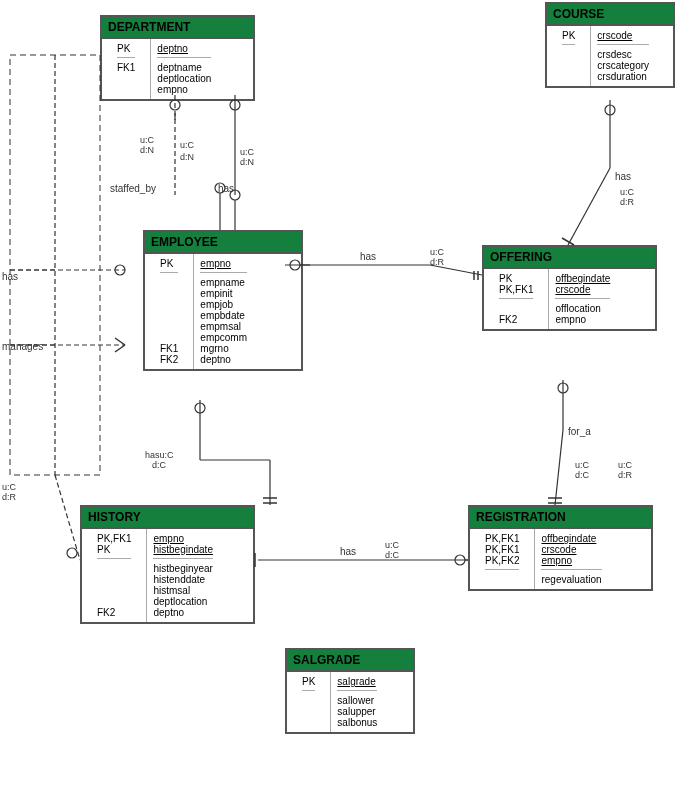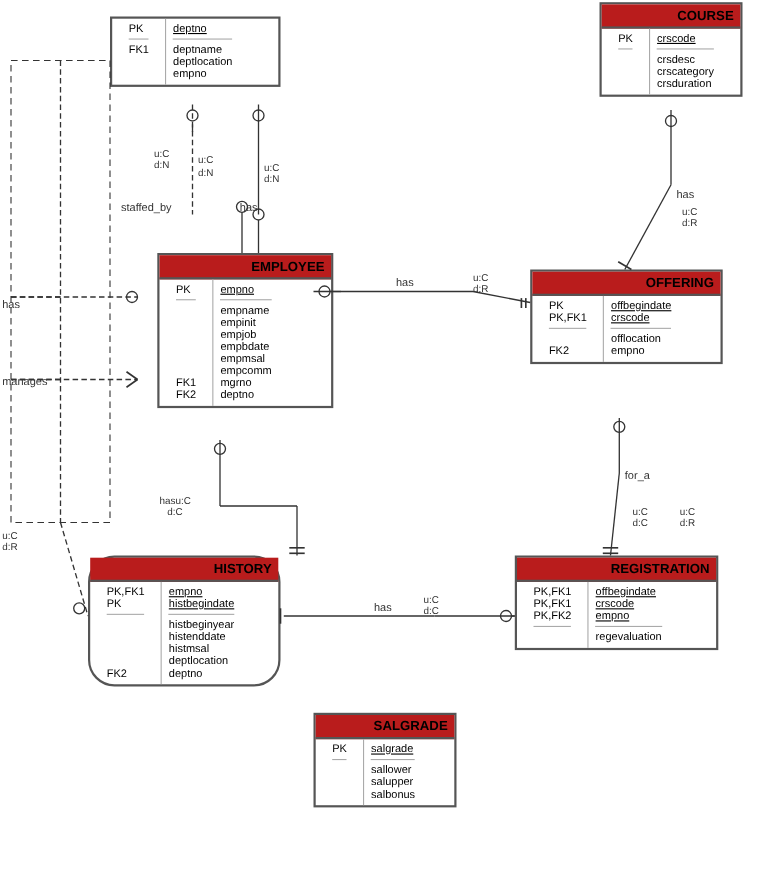--- a/index.html
+++ b/index.html
@@ -18,22 +18,22 @@
       height: 803px;
     }
     
     .entity {
       position: absolute;
       border: 2px solid #555;
       background: #fff;
       min-width: 120px;
     }
     .entity-header {
-      background: #b91c1c;
-      text-align: right;
+      background: #15803d;
+      text-align: left;
       font-weight: bold;
       padding: 3px 6px;
       border-bottom: 2px solid #555;
       font-size: 12px;
     }
     .entity-body {
       display: flex;
     }
     .entity-keys {
       padding: 4px 15px;
@@ -70,20 +70,21 @@
       height: 803px;
       pointer-events: none;
     }
   </style>
 </head>
 <body>
 
 <div class="diagram">
 
   <div class="entity" style="left:100px; top:15px; min-width:155px;">
+    <div class="entity-header">DEPARTMENT</div>
     <div class="entity-body">
       <div class="entity-keys">
         <div class="pk-row"><span class="key-label">PK</span></div>
         <div style="margin-top:4px;">
           <div><span class="key-label">FK1</span></div>
         </div>
       </div>
       <div class="entity-fields">
         <div class="pk-row"><span class="field-underline field-bold">deptno</span></div>
         <div style="margin-top:4px;">
@@ -164,21 +165,21 @@
           <div><span class="field-underline field-bold">crscode</span></div>
         </div>
         <div style="margin-top:4px;">
           <div>offlocation</div>
           <div>empno</div>
         </div>
       </div>
     </div>
   </div>
 
-  <div class="entity" style="left:80px; top:505px; min-width:175px;border-radius:24px;">
+  <div class="entity" style="left:80px; top:505px; min-width:175px;">
     <div class="entity-header">HISTORY</div>
     <div class="entity-body">
       <div class="entity-keys">
         <div class="pk-row">
           <div><span class="key-label">PK,FK1</span></div>
           <div><span class="key-label">PK</span></div>
         </div>
         <div style="margin-top:4px;">
           <div>&nbsp;</div>
           <div>&nbsp;</div>

